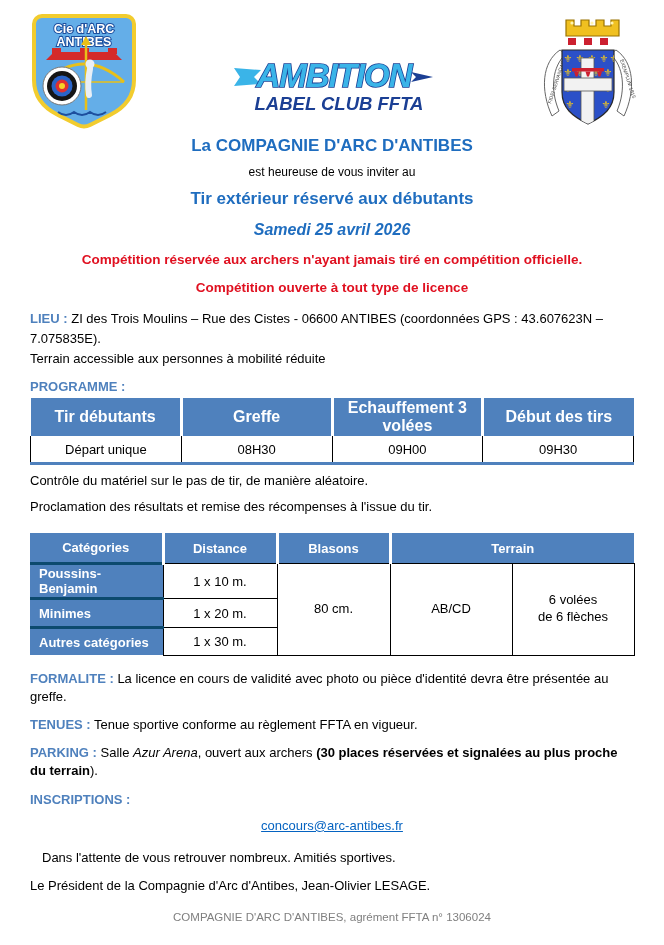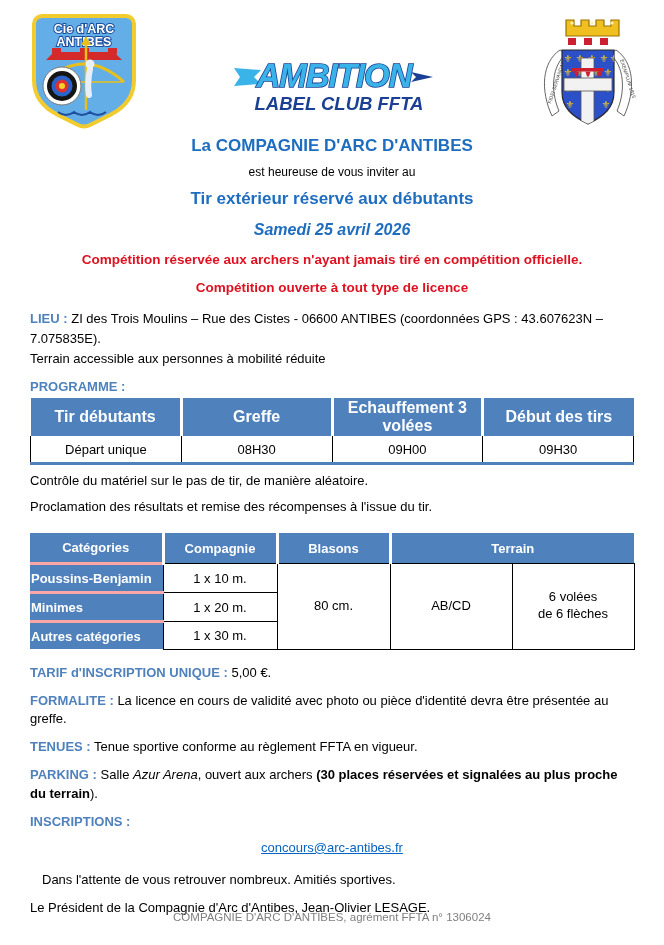--- a/index.html
+++ b/index.html
@@ -42,21 +42,21 @@
   .prog-table td:first-child{border-left:1px solid #000;}
   .prog-table tr.data{border-bottom:3px solid #4f81bd;padding-left:32px;}
 
   
   .cat-table{margin-top:16px;}
   .cat-table th{background:#4f81bd;color:#fff;font-weight:bold;font-size:13px;
                 height:27px;padding:1px 4px;border-left:3px solid #fff;}
   .cat-table th:first-child{border-left:none;}
   .cat-table td{font-size:13px;padding:1px 6px;}
   .cat-table .catcell{background:#4f81bd;color:#fff;font-weight:bold;text-align:left;
-                      height:24px;border-top:3px solid #fca5a5;padding-left:1px;}
+                      height:24px;border-top:3px solid #0c4a6e;padding-left:9px;}
   .cat-table .dcell{background:#fff;text-align:center;border:1px solid #000;height:24px;}
   .cat-table .mcell{background:#fff;text-align:center;vertical-align:middle;
                     border:1px solid #000;line-height:1.3;}
 
   
   .deadline{margin:4px 0 0;text-align:center;color:#e01020;font-size:13px;}
   .email-line{margin:9px 0 0;text-align:center;}
   .email-link{color:#0563c1;text-decoration:underline;cursor:pointer;}
   .closing{margin:16px 12px 0;line-height:1.45;}
   .closing2{margin:9px 0 0;line-height:1.45;}
@@ -212,21 +212,21 @@
       <colgroup>
         <col style="width:133px">
           <col style="width:114px">
           <col style="width:113px">
           <col style="width:122px">
           <col style="width:122px">
       </colgroup>
       <tbody>
           <tr>
         <th>Catégories</th>
-        <th>Compagnie</th>
+        <th>Distance</th>
         <th>Blasons</th>
         <th colspan="2">Terrain</th>
       </tr>
       <tr>
         <td class="catcell">Poussins-Benjamin</td>
         <td class="dcell">1 x 10 m.</td>
         <td class="mcell" rowspan="3">80 cm.</td>
         <td class="mcell" rowspan="3">AB/CD</td>
         <td class="mcell" rowspan="3">
           <span>6 volées</span><br>
@@ -239,24 +239,20 @@
       </tr>
       <tr>
         <td class="catcell">Autres catégories</td>
         <td class="dcell">1 x 30 m.</td>
       </tr>
     </tbody>
       </table>
 
     <div style="margin-top:14px">
       <p class="dline">
-        <span class="slabel">TARIF d'INSCRIPTION UNIQUE :</span>
-        <span>5,00 €.</span>
-      </p>
-      <p class="dline">
         <span class="slabel">FORMALITE :</span>
         <span>La licence en cours de validité avec photo ou pièce d'identité devra être présentée au greffe.</span>
       </p>
       <p class="dline">
         <span class="slabel">TENUES :</span>
         <span>Tenue sportive conforme au règlement FFTA en vigueur.</span>
       </p>
       <p class="dline">
         <span class="slabel">PARKING :</span>
         <span>Salle </span><span class="italic">Azur Arena</span><span>, ouvert aux archers </span><span class="bold">(30 places réservées et signalées au plus proche du terrain</span><span>).</span>

